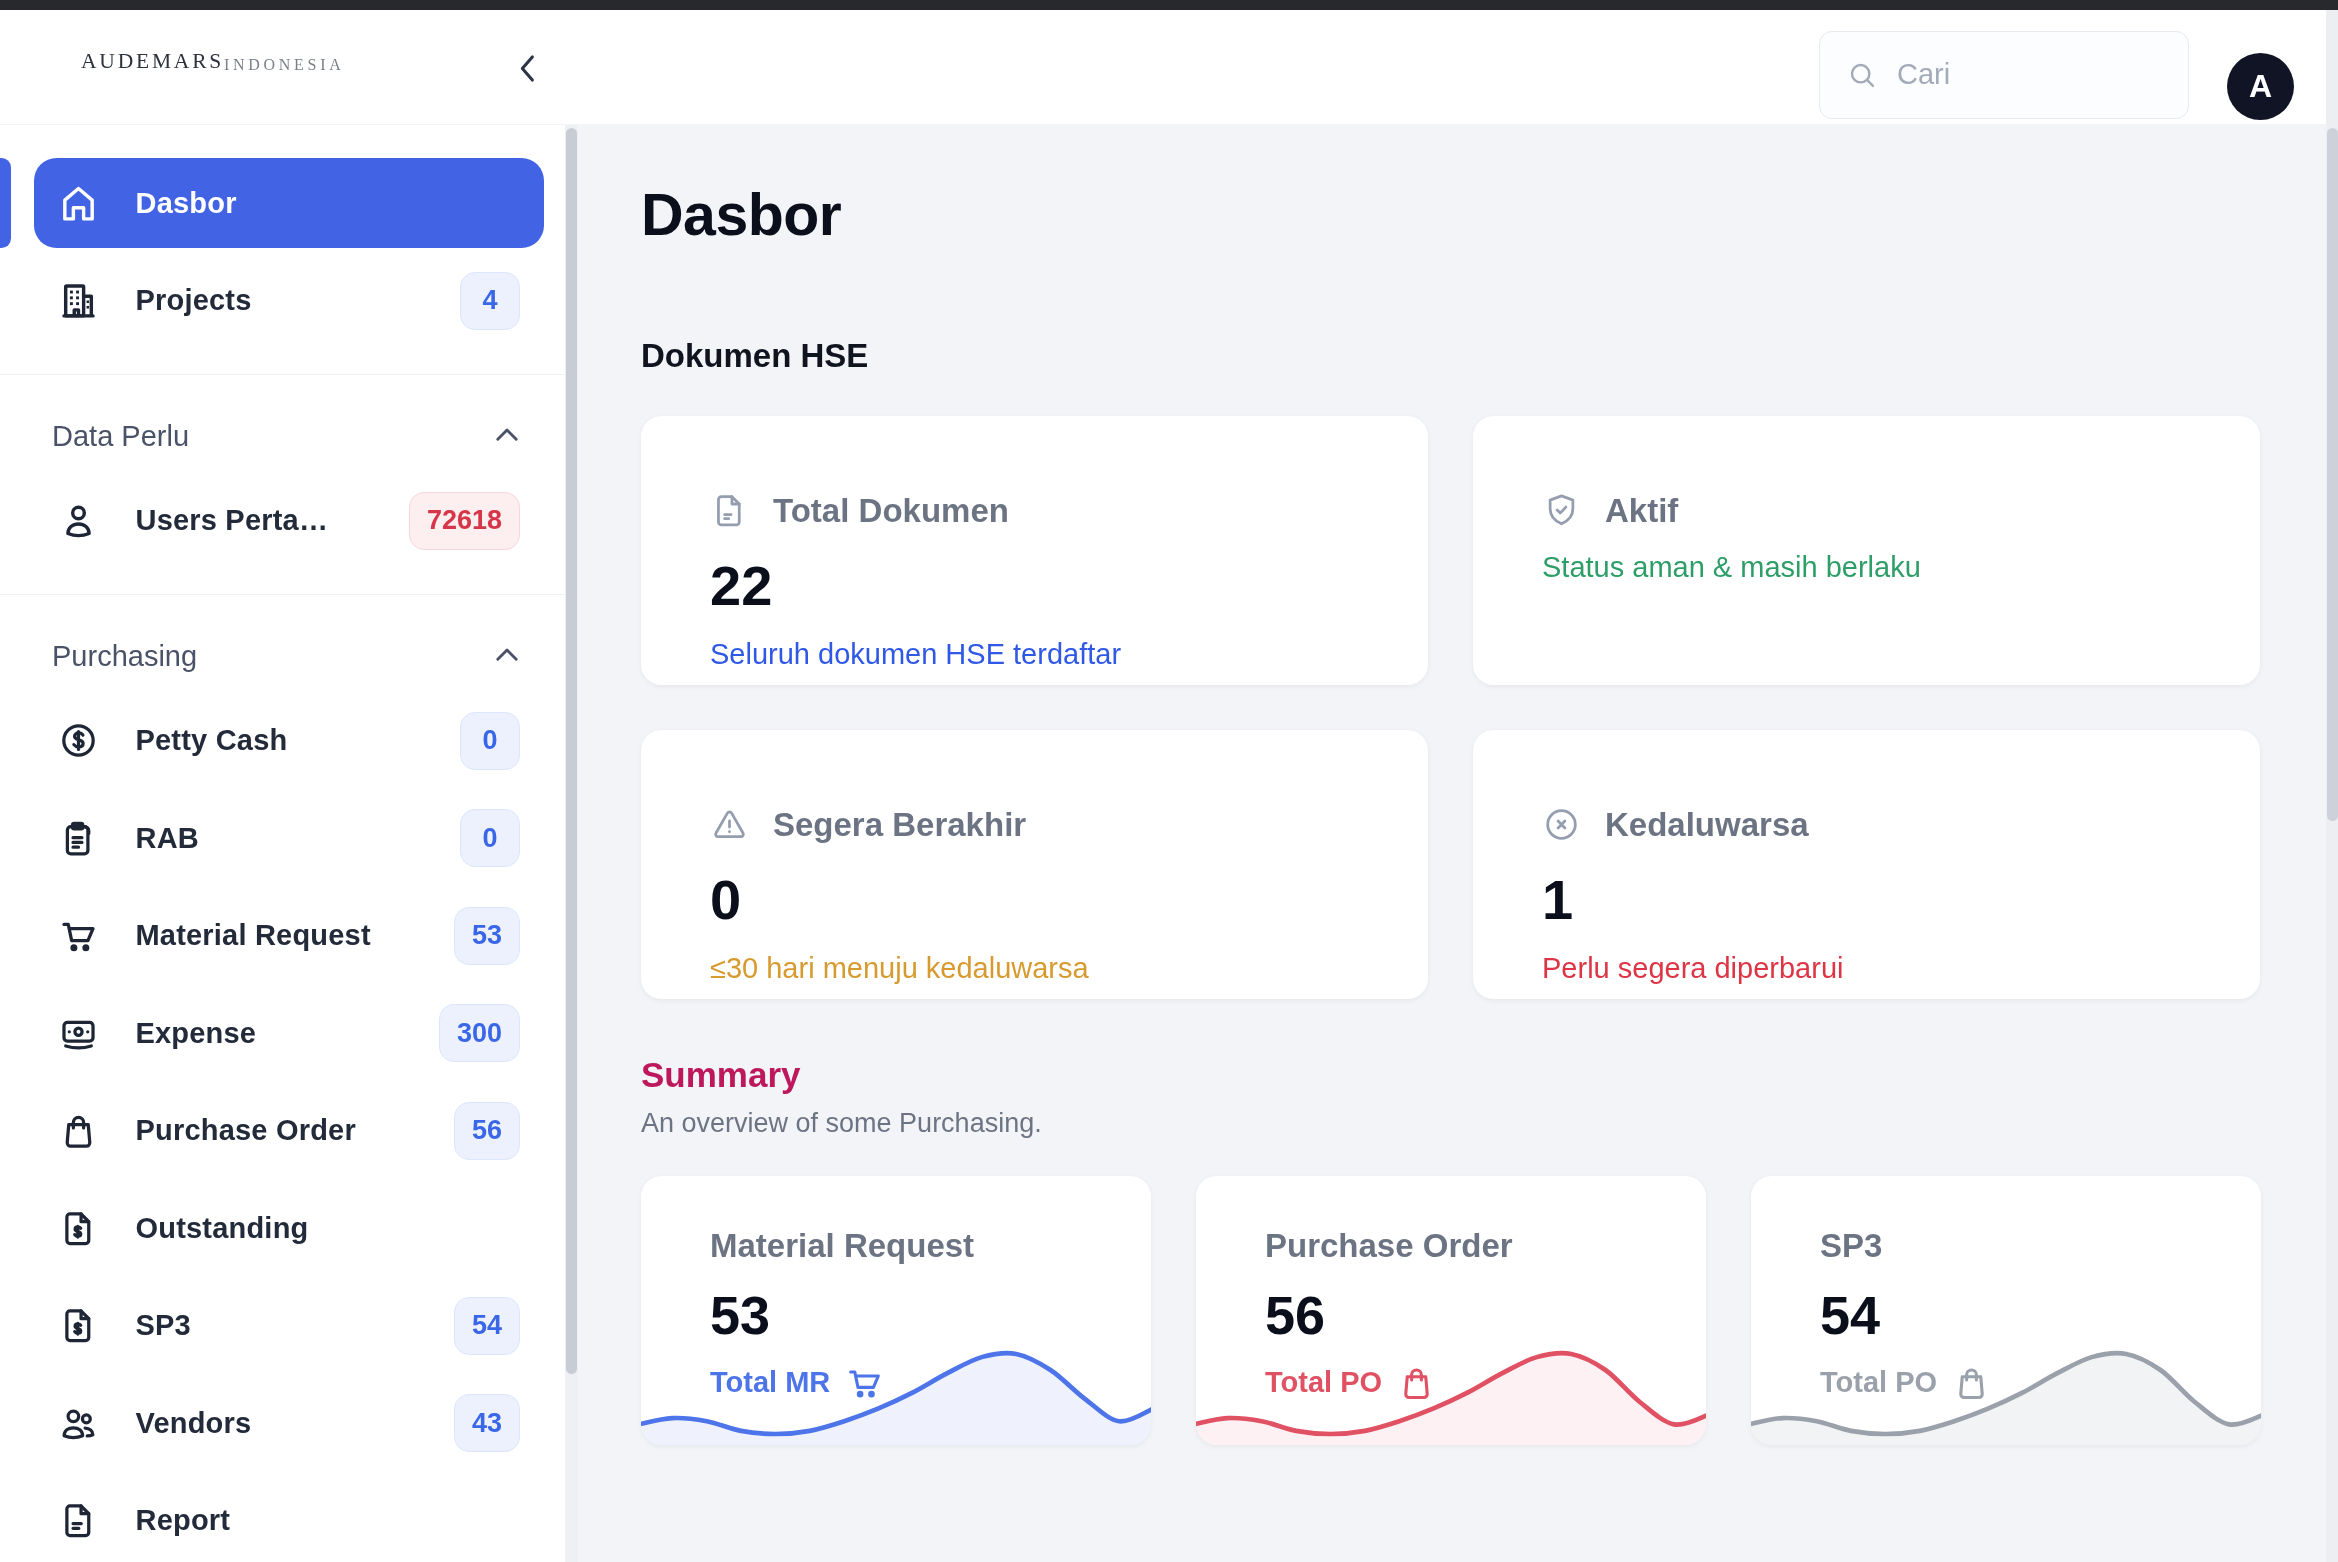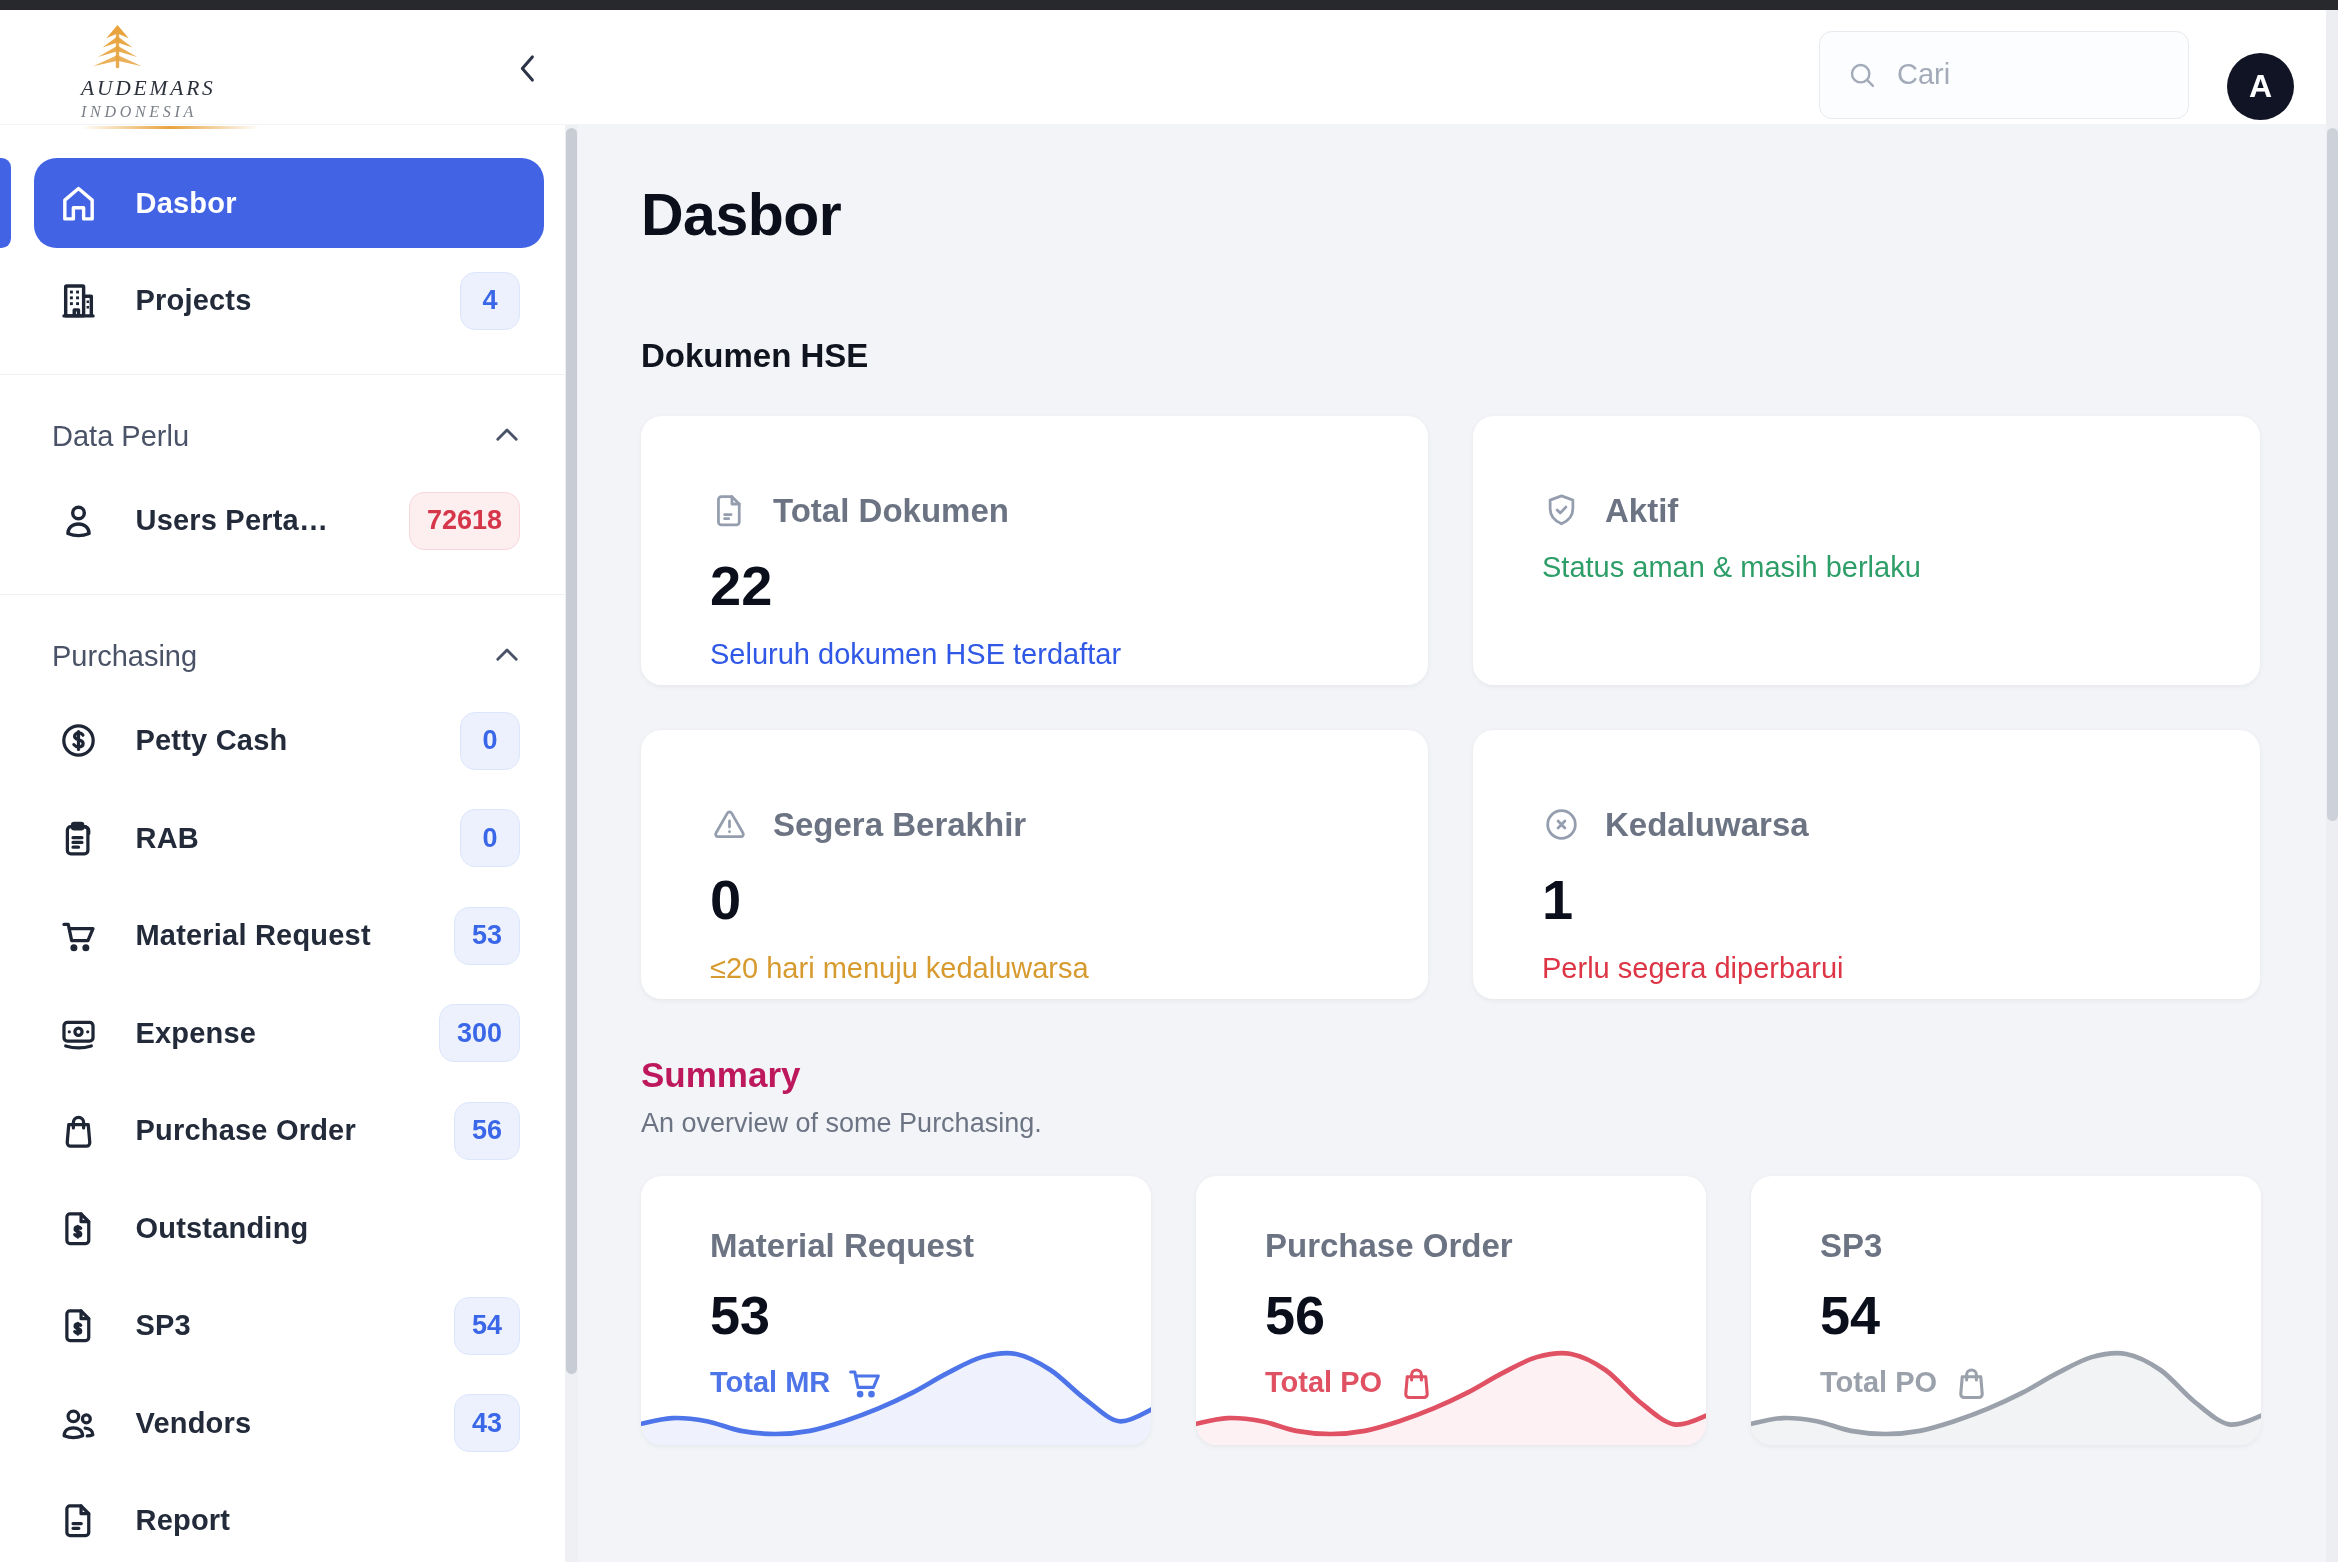--- a/index.html
+++ b/index.html
@@ -5,21 +5,21 @@
   * { margin:0; padding:0; box-sizing:border-box; }
   html,body { width:2339px; height:1563px; }
   body { font-family:"Liberation Sans", sans-serif; background:#f2f4f7; overflow:hidden; }
   .page { position:relative; width:2339px; height:1563px; background:#f2f4f7; }
 
   
   .top-strip { position:absolute; top:0; left:0; width:100%; height:10.3px; background:#27292c; z-index:60; }
 
   
   .header { position:absolute; top:10.3px; left:0; width:100%; height:114px; background:#ffffff; z-index:50; }
-  .logo { position:absolute; left:81px; top:13px; width:215px; display:flex; flex-direction:column; align-items:flex-start;font-style:italic; }
+  .logo { position:absolute; left:81px; top:13px; width:215px; display:flex; flex-direction:row; align-items:flex-end; }
   .logo svg { display:block; }
   .logo-line1 { font-family:"Liberation Serif", serif; font-size:21.5px; letter-spacing:2.8px; color:#2c313c; margin-top:1.9px; }
   .logo-line2 { font-family:"Liberation Serif", serif; font-size:16px; letter-spacing:3.7px; color:#7a7f88; margin-top:1.9px; }
   .logo-swoosh { width:178px; height:2.8px; margin-top:4.7px;
     background:linear-gradient(90deg, rgba(232,163,61,0) 0%, #e8a33d 50%, rgba(232,163,61,0) 100%); border-radius:1.9px; }
   .collapse-btn { position:absolute; left:502px; top:32px; width:52px; height:52px; display:flex; align-items:center; justify-content:center;
     background:transparent; border:none; color:#2c3448; cursor:pointer; }
   .search-box { position:absolute; right:150px; top:20.6px; width:370px; height:88px; background:#fcfdfe; border:1.9px solid #e7eaef;
     border-radius:13px; display:flex; align-items:center; padding:12px 26px; gap:19px; }
   .search-box svg { color:#a3abb9; flex:none; }
@@ -350,21 +350,21 @@
             <span class="st-icon">
               <svg width="39" height="39" viewBox="0 0 24 24" fill="none" stroke="currentColor" stroke-width="1.7" stroke-linecap="round" stroke-linejoin="round">
                 <path d="M12 4.2 a1.5 1.5 0 0 1 1.3.8 l7 12.2 a1.5 1.5 0 0 1 -1.3 2.3 H5 a1.5 1.5 0 0 1 -1.3-2.3 l7-12.2 A1.5 1.5 0 0 1 12 4.2 Z"></path>
                 <path d="M12 9.8 V13.6"></path>
                   <path d="M12 16.4 h.01"></path>
               </svg>
             </span>
             <span class="stat-label">Segera Berakhir</span>
           </div>
           <div class="stat-value">0</div>
-          <div class="stat-sub" style="color: rgb(215, 154, 47);">≤20 hari menuju kedaluwarsa</div>
+          <div class="stat-sub" style="color: rgb(215, 154, 47);">≤30 hari menuju kedaluwarsa</div>
         </div>
 
         <div class="card stat-card">
           <div class="stat-head">
             <span class="st-icon">
               <svg width="39" height="39" viewBox="0 0 24 24" fill="none" stroke="currentColor" stroke-width="1.7" stroke-linecap="round" stroke-linejoin="round">
                 <circle cx="12" cy="12" r="8.5"></circle>
                 <path d="M9.9 9.9 l4.2 4.2 M14.1 9.9 l-4.2 4.2"></path>
               </svg>
             </span>

